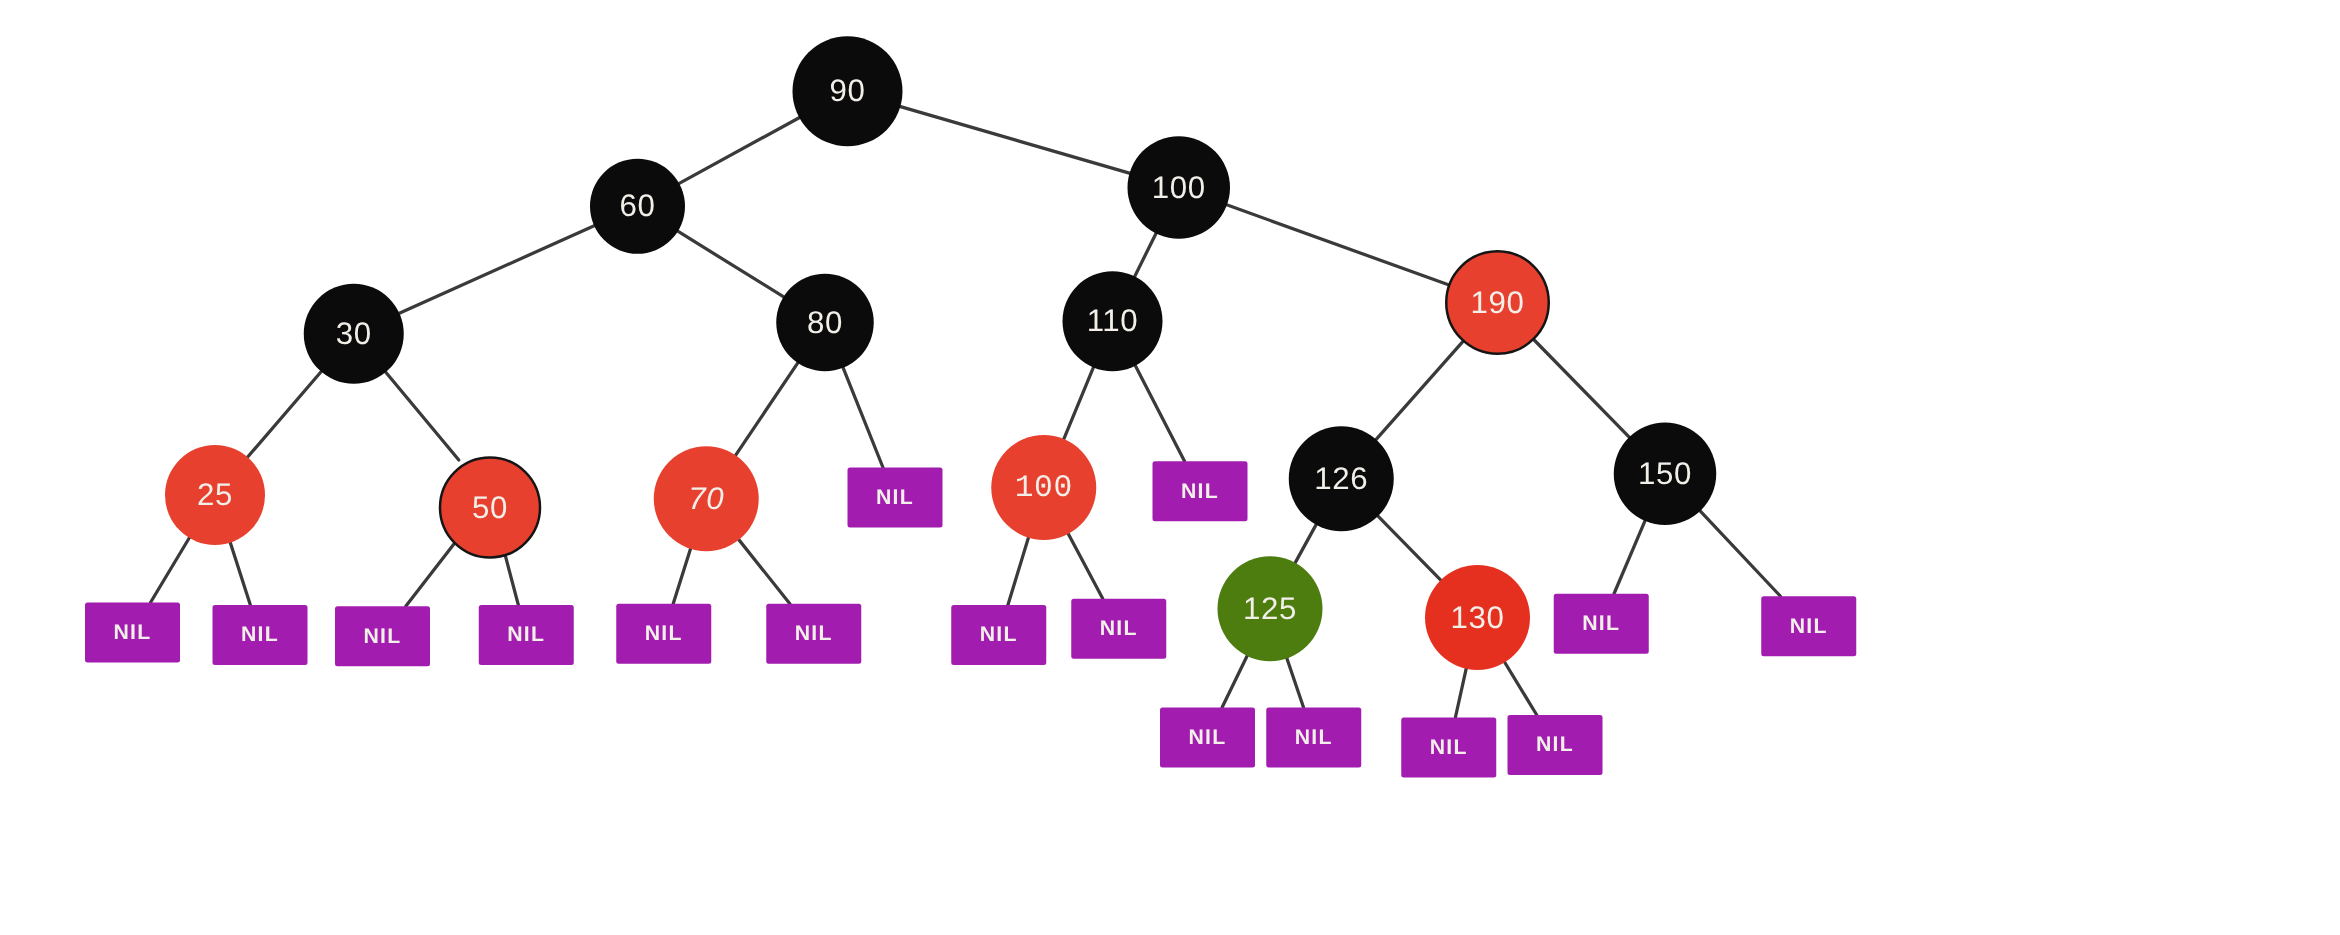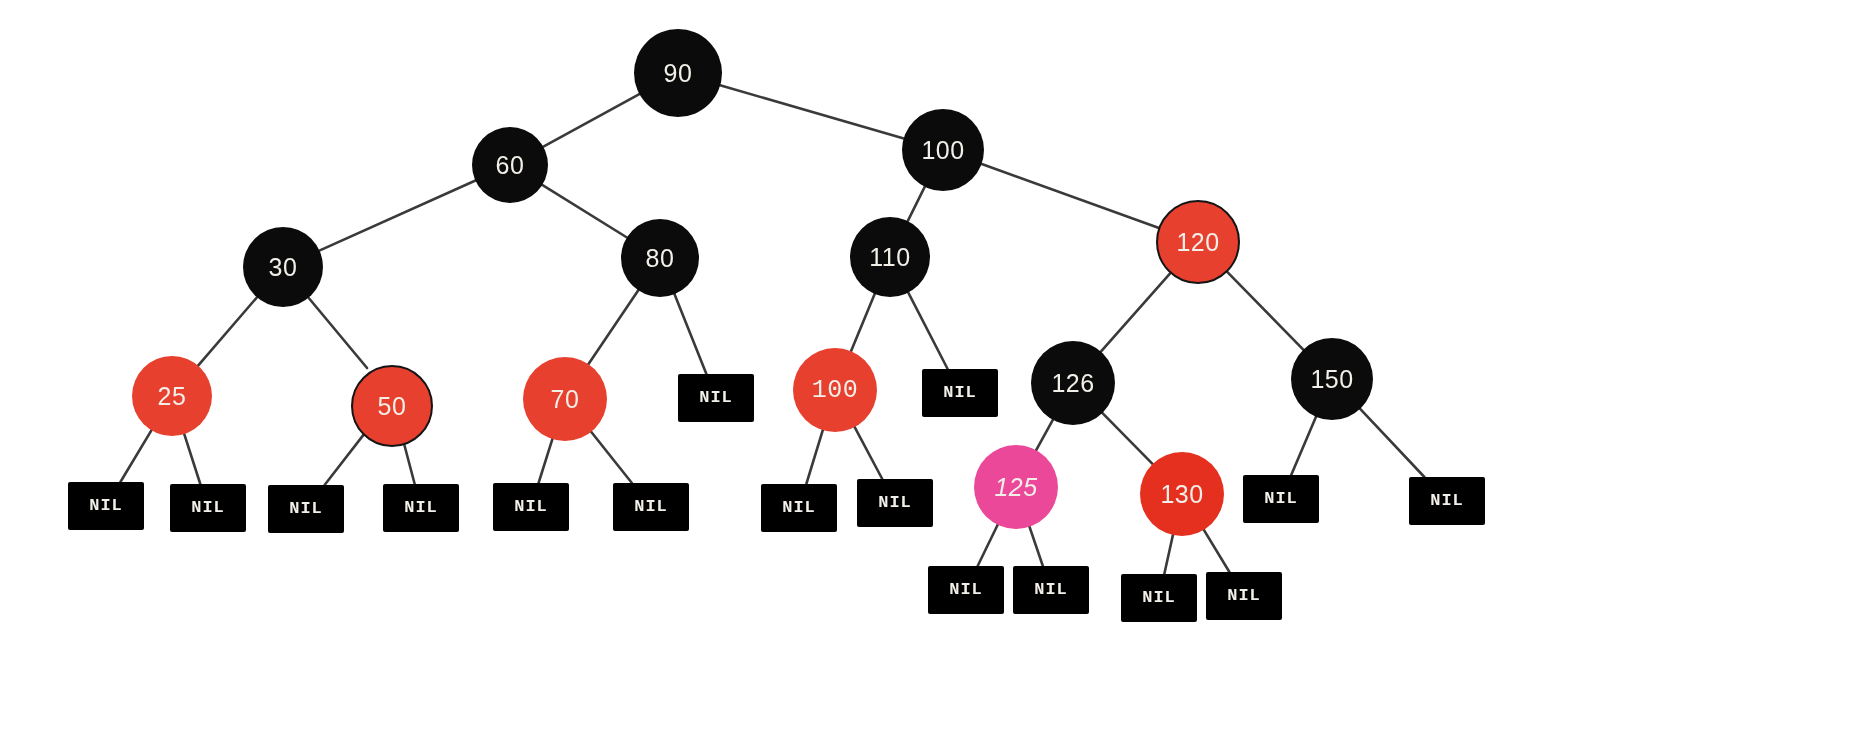--- a/index.html
+++ b/index.html
@@ -43,36 +43,34 @@
     border-radius: 50%;
     font-size: 25px;
   }
   .node-black {
     background: #0b0b0b;
   }
   .node-red {
     background: #e8402f;
   }
   .node-red-light {
-    background: #ec4899;
-    font-style: italic;
+    background: #4d7c0f;
   }
   .node-red-deep {
     background: #e5301f;
   }
   .node-outline {
     border: 2.5px solid #151515;
   }
   .node-nil {
-    background: #000000;
+    background: #a21caf;
     border-radius: 2px;
     font-size: 17px;
     font-weight: bold;
     letter-spacing: 1px;
-    font-family: Liberation Mono, monospace;
   }
   .node-nil span {
     display: block;
     transform: translateY(-1px);
   }
 </style>
 </head>
 <body>
 
 <div id="tree-canvas">
@@ -121,29 +119,29 @@
       <div class="node node-circle node-black" style="left: 243px; top: 227px; width: 80px; height: 80px;">
         <span>30</span>
       </div>
       <div class="node node-circle node-black" style="left: 621px; top: 219px; width: 78px; height: 78px;">
         <span>80</span>
       </div>
       <div class="node node-circle node-black" style="left: 850px; top: 217px; width: 80px; height: 80px;">
         <span>110</span>
       </div>
       <div class="node node-circle node-red node-outline" style="left: 1156px; top: 200px; width: 84px; height: 84px;">
-        <span>120</span>
+        <span>190</span>
       </div>
       <div class="node node-circle node-red" style="left: 132px; top: 356px; width: 80px; height: 80px;">
         <span>25</span>
       </div>
       <div class="node node-circle node-red node-outline" style="left: 351px; top: 365px; width: 82px; height: 82px;">
         <span>50</span>
       </div>
-      <div class="node node-circle node-red" style="left: 523px; top: 357px; width: 84px; height: 84px;">
+      <div class="node node-circle node-red" style="left: 523px; top: 357px; width: 84px; height: 84px; font-style: italic;">
         <span>70</span>
       </div>
       <div class="node node-circle node-red" style="left: 793px; top: 348px; width: 84px; height: 84px; font-family: Liberation Mono, monospace;">
         <span>100</span>
       </div>
       <div class="node node-circle node-black" style="left: 1031px; top: 341px; width: 84px; height: 84px;">
         <span>126</span>
       </div>
       <div class="node node-circle node-black" style="left: 1291px; top: 338px; width: 82px; height: 82px;">
         <span>150</span>

